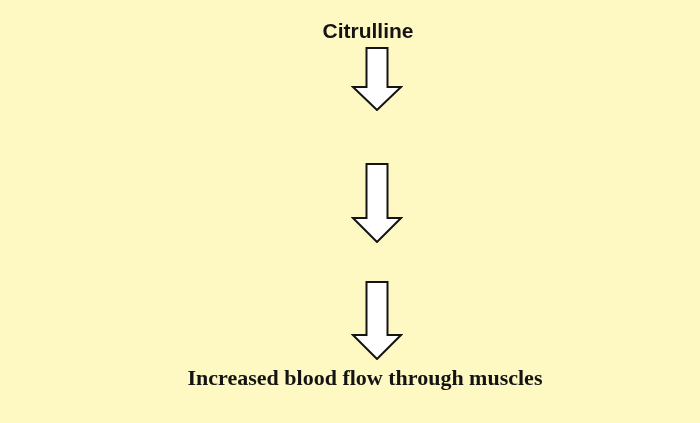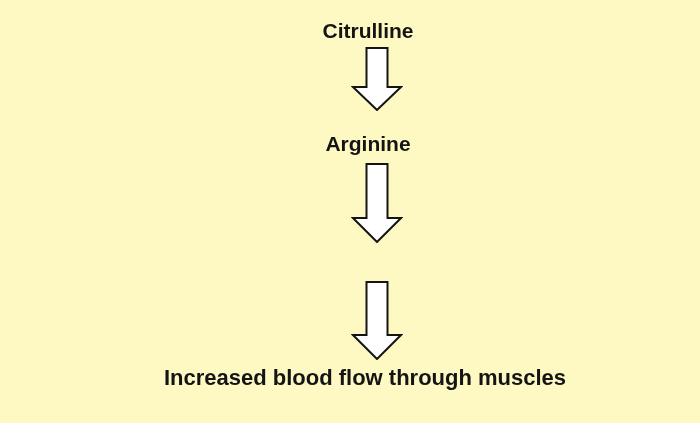--- a/index.html
+++ b/index.html
@@ -23,21 +23,21 @@
     position: absolute;
     transform: translateX(-50%);
     white-space: nowrap;
     font-weight: bold;
     color: #141414;
     letter-spacing: 0px;
   }
   .node-label.l1 { left: 368px; top: 19px;  font-size: 21px; }
   .node-label.l2 { left: 368px; top: 132px; font-size: 21px; }
   .node-label.l3 { left: 369px; top: 248px; font-size: 21px; }
-  .node-label.l4 { left: 365px; top: 365px; font-size: 22px; }
+  .node-label.l4 { left: 365px; top: 365px; font-size: 22px; font-family: Liberation Serif, serif; }
   .arrow {
     position: absolute;
     left: 377px;
     transform: translateX(-50%);
     line-height: 0;
   }
   .arrow.a1 { top: 47px; }
   .arrow.a2 { top: 163px; }
   .arrow.a3 { top: 281px; }
   .arrow svg { display: block; }
@@ -48,21 +48,20 @@
 <div class="diagram">
 
   <div class="node-label l1">Citrulline</div>
 
   <div class="arrow a1">
     <svg width="52" height="64" viewBox="0 0 52 64">
       <polygon points="15.5,1 36.5,1 36.5,40 50,40 26,63 2,40 15.5,40" fill="#ffffff" stroke="#141414" stroke-width="2" stroke-linejoin="miter"></polygon>
     </svg>
   </div>
 
-  <div class="node-label l2">Arginine</div>
 
   <div class="arrow a2">
     <svg width="52" height="80" viewBox="0 0 52 80">
       <polygon points="15.5,1 36.5,1 36.5,55 50,55 26,79 2,55 15.5,55" fill="#ffffff" stroke="#141414" stroke-width="2" stroke-linejoin="miter"></polygon>
     </svg>
   </div>
 
 
   <div class="arrow a3">
     <svg width="52" height="79" viewBox="0 0 52 79">

